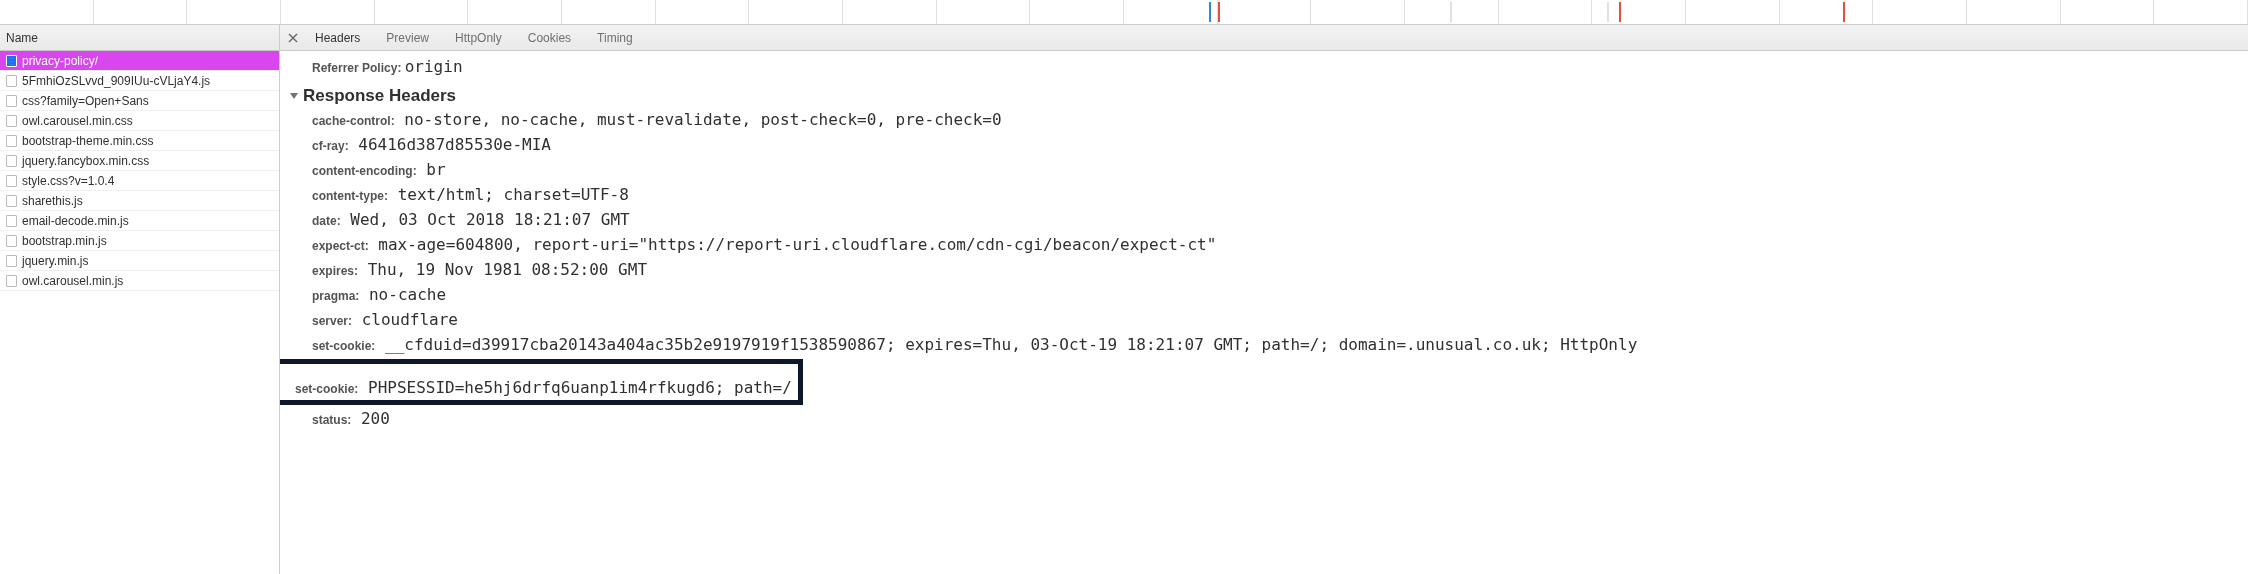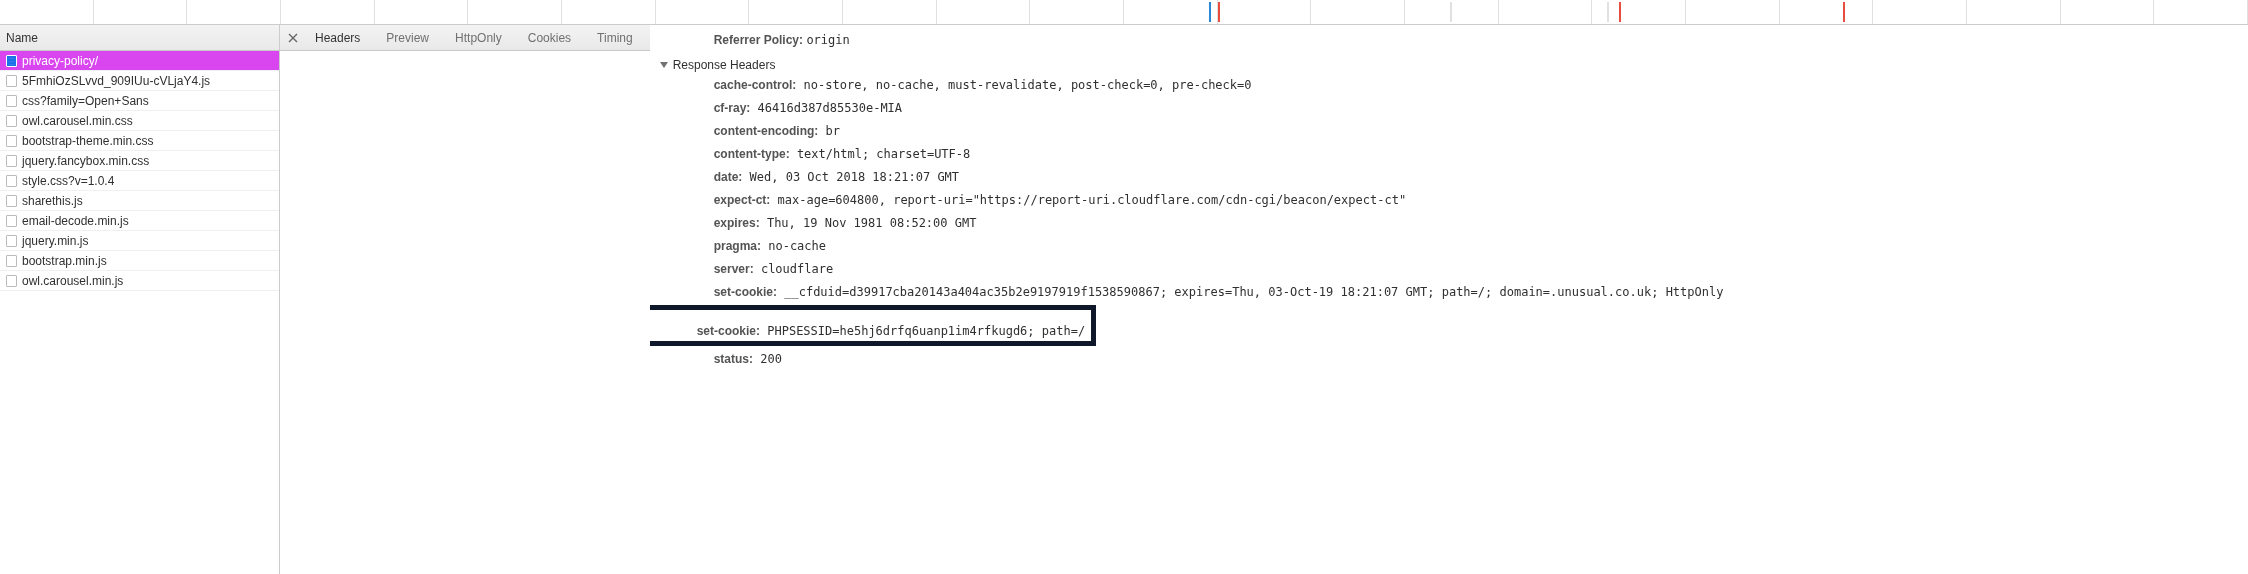--- a/index.html
+++ b/index.html
@@ -12,32 +12,32 @@
     .left-header { height: 26px; line-height: 26px; padding: 0 8px 0 6px; background: linear-gradient(#f3f3f3, #e9e9e9); border-bottom: 1px solid #c8c8c8; font-size: 12px; color: #333; }
     .req-list { flex: 1; overflow-y: auto; }
     .req-row { height: 20px; display: flex; align-items: center; padding: 0 6px; gap: 5px; border-bottom: 1px solid #eef0f1; cursor: pointer; }
     .req-row.selected { background: #d946ef; color: #fff; }
     .req-row.selected .file-icon { border-color: #fff; background: #1a73e8; }
     .file-icon { width: 11px; height: 12px; border: 1px solid #bbb; border-radius: 1px; background: #fff; flex-shrink: 0; position: relative; }
     .file-icon.doc::after { content: ""; position: absolute; left: 2px; right: 2px; top: 2px; height: 1px; background: #3b78e7; box-shadow: 0 3px 0 #3b78e7, 0 6px 0 #3b78e7; }
     .mag-icon { width: 12px; height: 12px; position: relative; flex-shrink: 0; }
     .mag-icon::before { content: ""; position: absolute; width: 7px; height: 7px; border: 1px solid #888; border-radius: 50%; left: 0; top: 0; }
     .mag-icon::after { content: ""; position: absolute; width: 5px; height: 1px; background: #888; transform: rotate(45deg); left: 7px; top: 8px; }
-    .right-panel { flex: 1; display: flex; flex-direction: row; overflow: hidden; }
+    .right-panel { flex: 1; display: flex; flex-direction: column; overflow: hidden; }
     .right-header { height: 26px; display: flex; align-items: center; background: linear-gradient(#f3f3f3, #e9e9e9); border-bottom: 1px solid #c8c8c8; padding: 0 6px; gap: 4px; font-size: 12px; }
     .close-x { width: 14px; height: 14px; display: flex; align-items: center; justify-content: center; color: #666; cursor: pointer; border-radius: 2px; }
     .tab { padding: 0 11px; height: 26px; line-height: 26px; color: #707070; cursor: pointer; }
     .tab.active { color: #333; font-weight: 500; }
     .headers-body { flex: 1; overflow-y: auto; padding: 4px 10px 10px 10px; }
     .hdr-row { padding: 3px 0 3px 22px; font-size: 12px; line-height: 17px; }
-    .hdr-name { font-weight: 700; color: #545454; margin-left: 32px; }
+    .hdr-name { font-weight: 700; color: #545454; }
     .hdr-name.partial { color: #545454; }
-    .hdr-val { font-family: Menlo, Consolas, monospace; color: #303030; font-size: 12px; margin-top: 9px; }
+    .hdr-val { font-family: Menlo, Consolas, monospace; color: #303030; font-size: 16px; margin-top: 9px; }
     .section { padding: 4px 0; }
-    .section-title { display: flex; align-items: center; gap: 3px; font-weight: 400; color: #303030; font-size: 12px; padding: 2px 0; cursor: pointer; }
+    .section-title { display: flex; align-items: center; gap: 3px; font-weight: 700; color: #303030; font-size: 17px; padding: 2px 0; cursor: pointer; }
     .tri-icon { width: 0; height: 0; border-left: 4px solid transparent; border-right: 4px solid transparent; border-top: 6px solid #727272; margin-right: 2px; }
     .highlight-red { display: inline-block; border: 5px solid #0f172a; padding: 14px 6px 3px 22px; margin: 1px 0 2px -22px; }
   </style>
 </head>
 <body>
 
 <div class="timeline" id="timeline">
 <div class="timeline-cell"></div>
     <div class="timeline-cell"></div>
     <div class="timeline-cell"></div>
@@ -107,25 +107,25 @@
         <div class="req-row">
           <span class="file-icon"></span>
           <span>sharethis.js</span>
         </div>
         <div class="req-row">
           <span class="file-icon"></span>
           <span>email-decode.min.js</span>
         </div>
         <div class="req-row">
           <span class="file-icon"></span>
-          <span>jquery.min.js</span>
+          <span>bootstrap.min.js</span>
         </div>
         <div class="req-row">
           <span class="file-icon"></span>
-          <span>bootstrap.min.js</span>
+          <span>jquery.min.js</span>
         </div>
         <div class="req-row">
           <span class="file-icon"></span>
           <span>owl.carousel.min.js</span>
         </div>
       </div>
   </div>
 
   <div class="right-panel">
     <div class="right-header">

